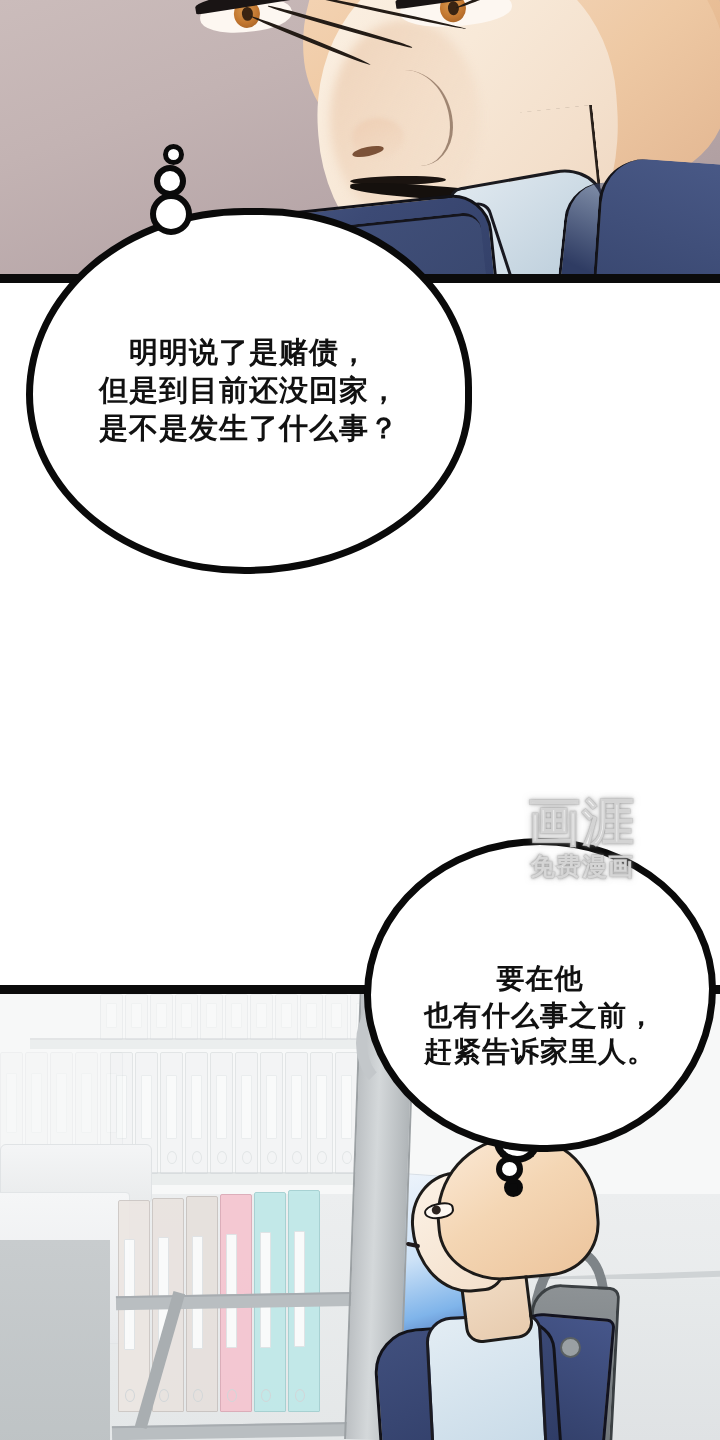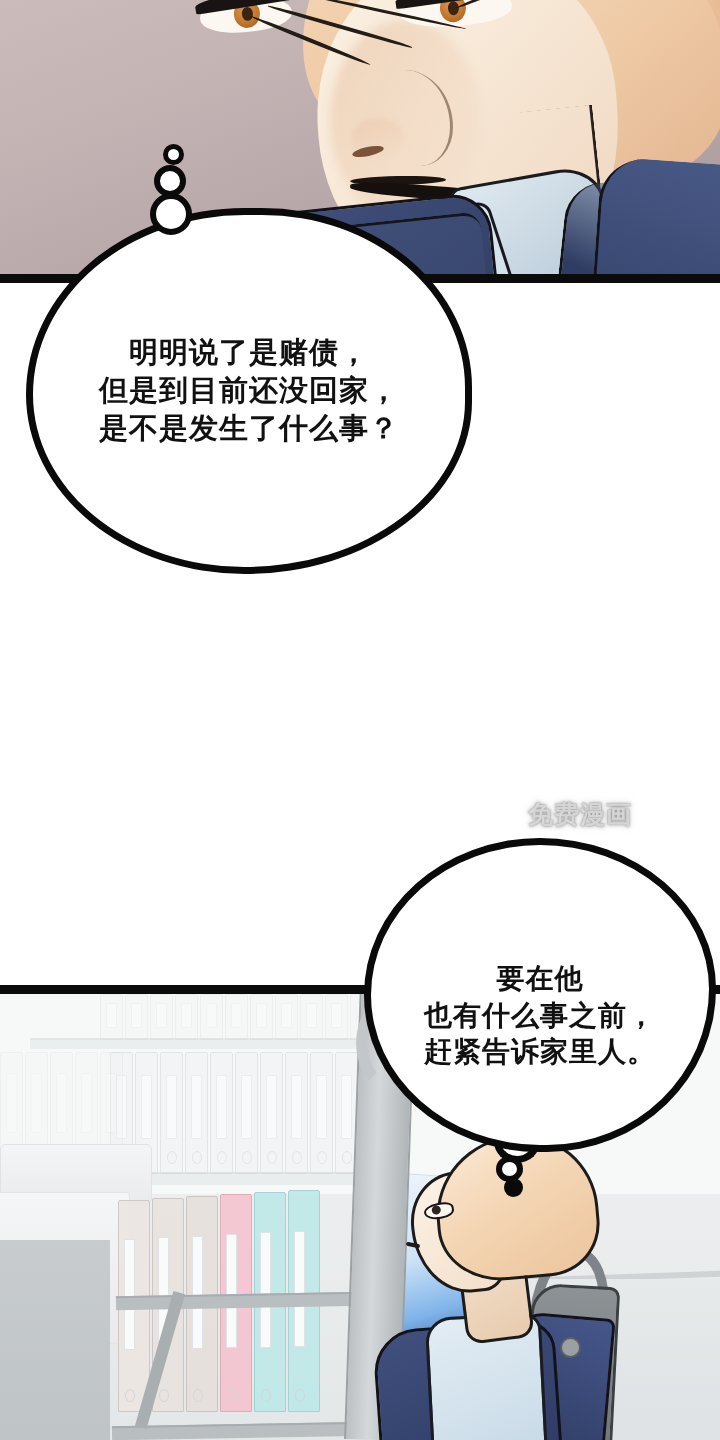--- a/index.html
+++ b/index.html
@@ -449,16 +449,17 @@
   <div class="bubble" id="bubble2">
     <div class="txt">要在他
 也有什么事之前，
 赶紧告诉家里人。</div>
   </div>
   <div id="b2tail"></div>
   <div class="tdot" id="b2dot-mid"></div>
   <div class="tdot" id="b2dot-sm"></div>
 
   <div class="watermark">
+    <div class="wm-big">画涯</div>
     <div class="wm-small">免费漫画</div>
   </div>
 
 </div>
 
 </body></html>

